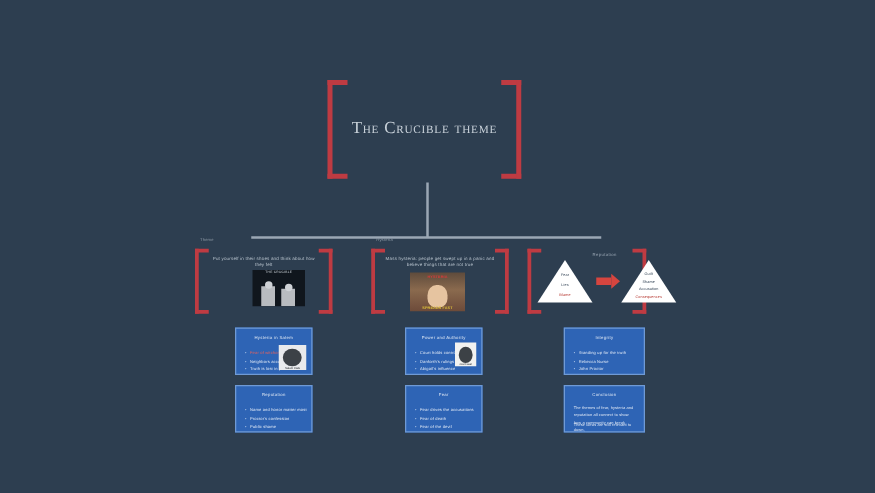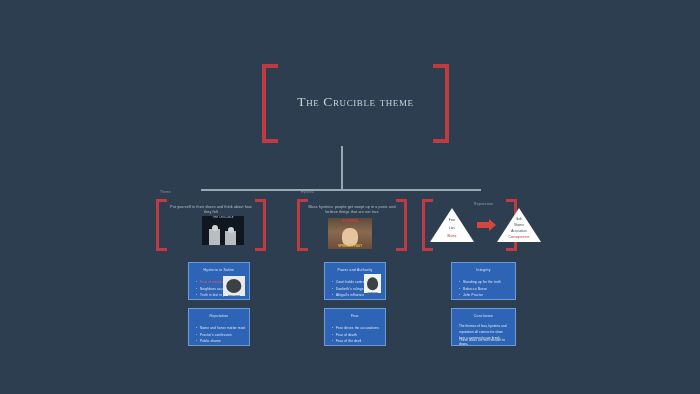--- a/index.html
+++ b/index.html
@@ -24,21 +24,21 @@
     box-sizing: border-box;
   }
   .br-l { left: 0; border-left: 4px solid #bf3b42; }
   .br-r { right: 0; border-right: 4px solid #bf3b42; }
 
   
   #title-frame {
     position: absolute;
     left: 262px;
     top: 64px;
-    width: 187px;
+    width: 155px;
     height: 79px;
   }
   #title-frame .br-l, #title-frame .br-r { top: 0; height: 79px; width: 16px; }
   #title-text {
     position: absolute;
     left: 0; right: 0;
     top: 30px;
     text-align: center;
     color: #c9d2da;
     font-size: 13.5px;

